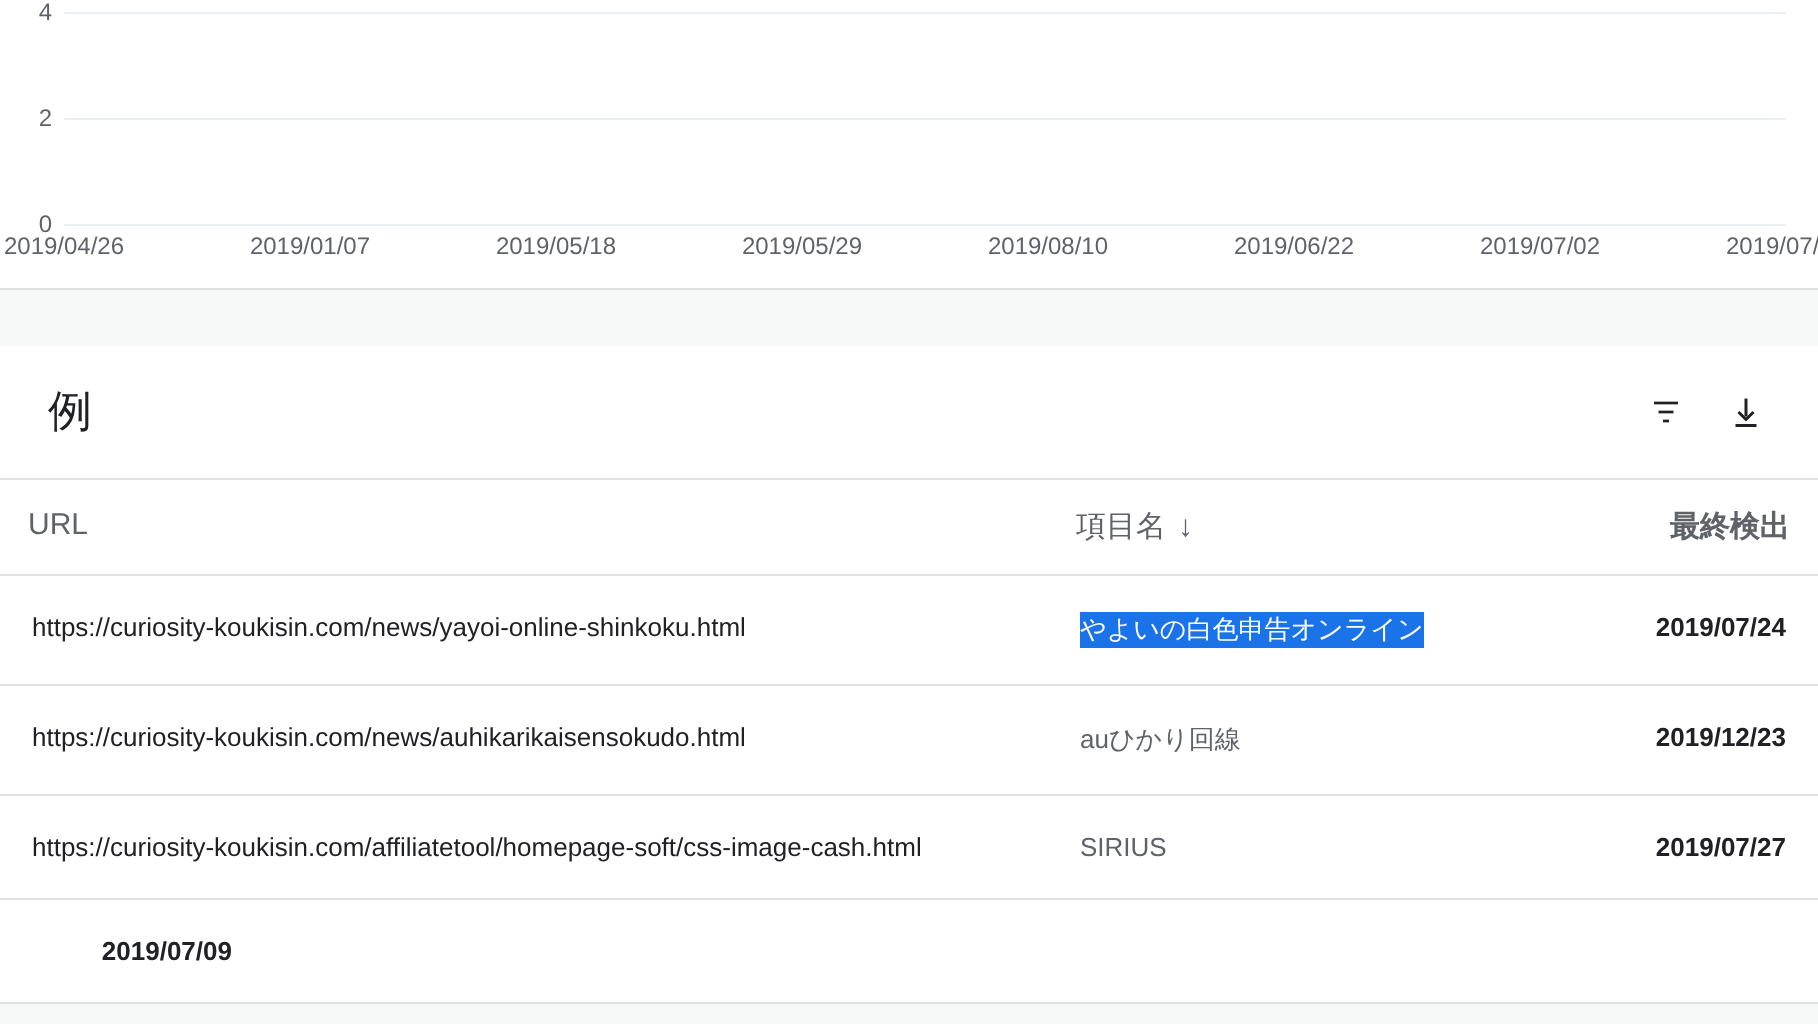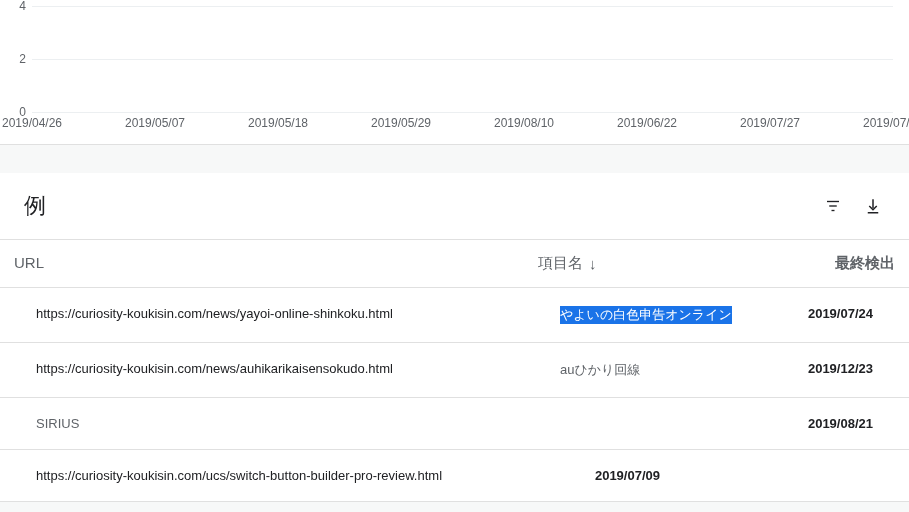--- a/index.html
+++ b/index.html
@@ -29,21 +29,21 @@
   .table-card{background:#fff;margin-top:28px;}
   .table-head{display:flex;align-items:center;padding:18px 24px;border-bottom:1px solid var(--border);}
   .table-title{font-size:22px;flex:1;}
   .icon-btn{width:24px;height:24px;margin-left:16px;display:flex;align-items:center;justify-content:center;color:var(--text);cursor:pointer;}
   .cols{display:flex;padding:14px 14px;font-size:15px;color:var(--muted);border-bottom:1px solid var(--border);}
   .col-url{flex:0 0 524px;}
   .col-name{flex:1;display:flex;align-items:center;gap:6px;color:var(--muted);}
   .col-date{flex:0 0 100px;text-align:right;font-weight:bold;}
   .sort-active{color:var(--muted);}
   .sort-arrow{font-weight:bold;}
-  .row{display:flex;align-items:flex-start;padding:18px 36px;font-size:13px;color:var(--text);border-bottom:1px solid var(--border);cursor:pointer;}
+  .row{display:flex;align-items:flex-start;padding:18px 16px;font-size:13px;color:var(--text);border-bottom:1px solid var(--border);cursor:pointer;}
   .row .col-url{word-break:break-all;padding-right:16px;}
   .highlight{background:var(--highlight);color:#fff;}
   .row .col-date{color:var(--text);}
 </style>
 </head>
 <body>
 <div class="page">
 
 <div class="chart-card">
   <div class="chart-wrap">
@@ -187,26 +187,26 @@
             <div class="bar-slot">
               <div class="bar" style="height: 100%;"></div>
             </div>
             <div class="bar-slot">
               <div class="bar" style="height: 100%;"></div>
             </div>
           </div>
     </div>
     <div class="x-axis" id="xaxis">
           <div class="x-tick" style="left: 0%;">2019/04/26</div>
-          <div class="x-tick" style="left: 14.2857%;">2019/05/07</div>
+          <div class="x-tick" style="left: 14.2857%;">2019/01/07</div>
           <div class="x-tick" style="left: 28.5714%;">2019/05/18</div>
           <div class="x-tick" style="left: 42.8571%;">2019/05/29</div>
           <div class="x-tick" style="left: 57.1429%;">2019/08/10</div>
           <div class="x-tick" style="left: 71.4286%;">2019/06/22</div>
-          <div class="x-tick" style="left: 85.7143%;">2019/07/27</div>
+          <div class="x-tick" style="left: 85.7143%;">2019/07/02</div>
           <div class="x-tick" style="left: 100%;">2019/07/14</div>
         </div>
   </div>
 </div>
 
 <div class="table-card">
   <div class="table-head">
     <div class="table-title">例</div>
     <div class="icon-btn">
       <svg width="18" height="18" viewBox="0 0 24 24" fill="none" stroke="currentColor" stroke-width="1.8">
@@ -238,23 +238,23 @@
             <span class="highlight">やよいの白色申告オンライン</span>
           </div>
           <div class="col-date">2019/07/24</div>
         </div>
         <div class="row">
           <div class="col-url">https://curiosity-koukisin.com/news/auhikarikaisensokudo.html</div>
           <div class="col-name">auひかり回線</div>
           <div class="col-date">2019/12/23</div>
         </div>
         <div class="row">
+          <div class="col-url">https://curiosity-koukisin.com/affiliatetool/homepage-soft/css-image-cash.html</div>
           <div class="col-name">SIRIUS</div>
-          <div class="col-date">2019/08/21</div>
-        </div>
-        <div class="row">
-          <div class="col-url">https://curiosity-koukisin.com/ucs/switch-button-builder-pro-review.html</div>
+          <div class="col-date">2019/07/27</div>
+        </div>
+        <div class="row">
           <div class="col-date">2019/07/09</div>
         </div>
       </div>
 </div>
 
 </div>
 
 </body></html>

